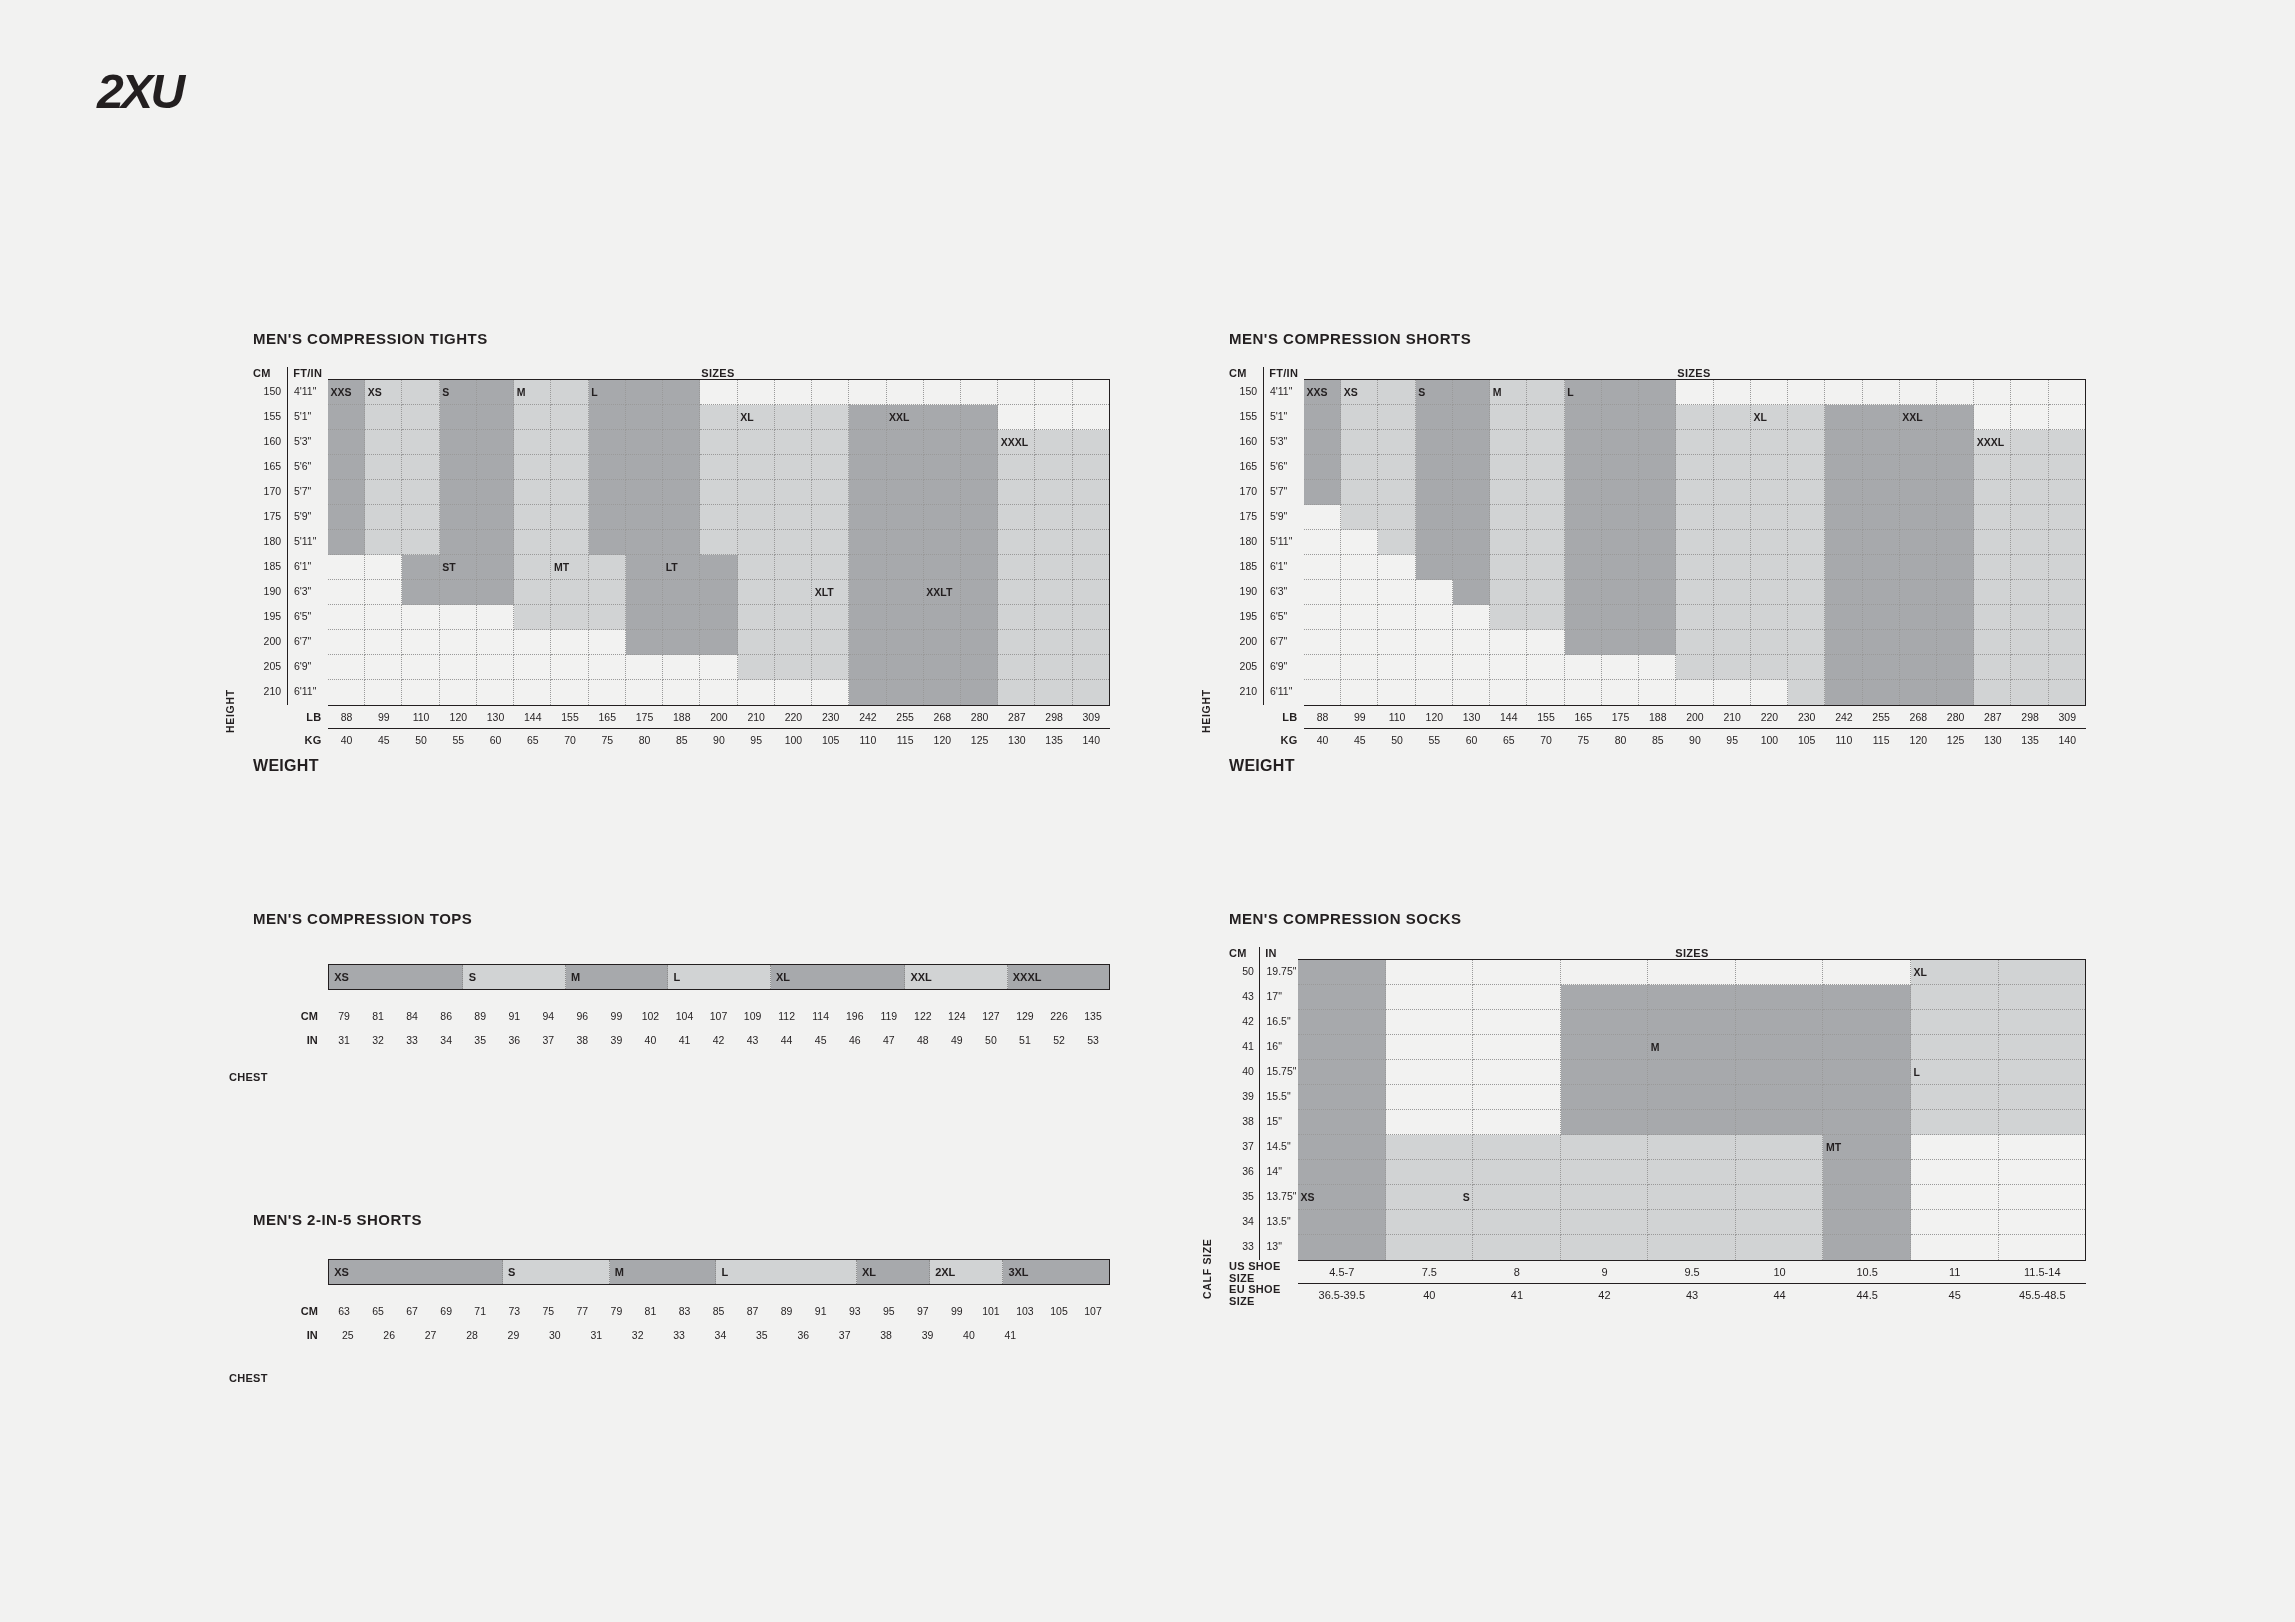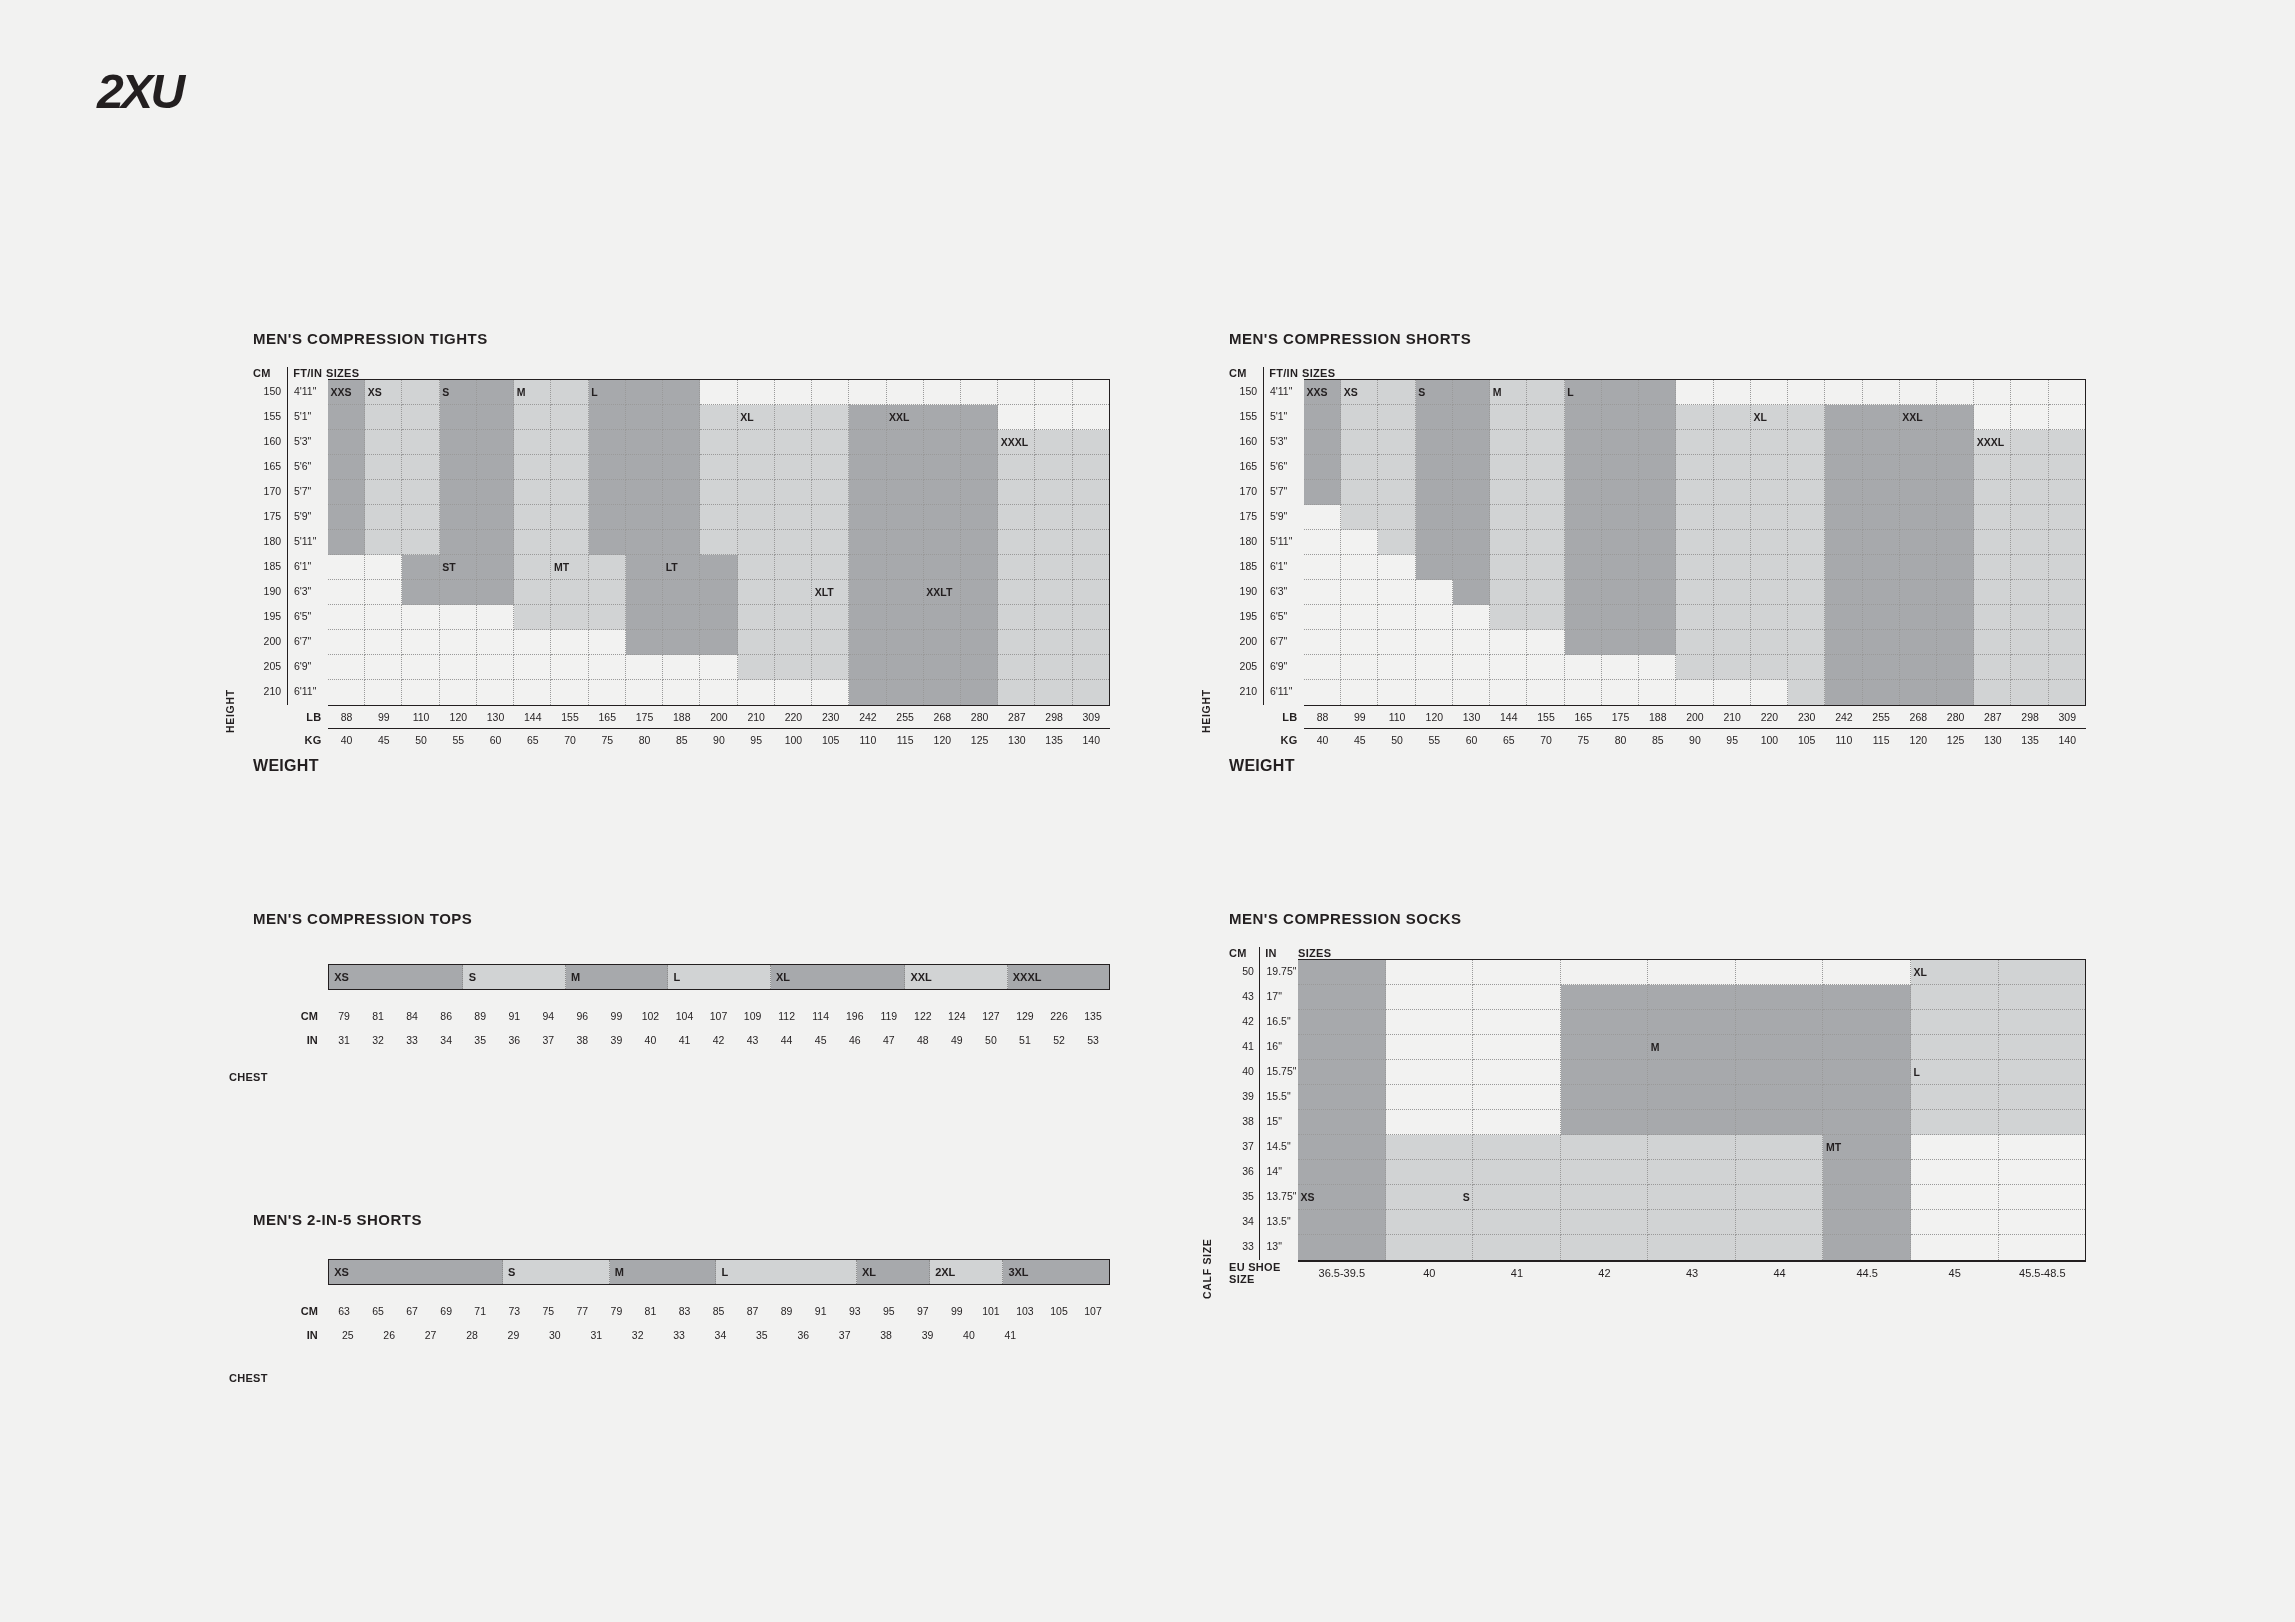--- a/index.html
+++ b/index.html
@@ -28,21 +28,21 @@
     margin-bottom:0;
   }
 
   
   .hdr-row {
     display:flex; align-items:flex-end;
     font-size:11px; font-weight:bold; letter-spacing:0.3px;
   }
   .hdr-cm   { width:34px; text-align:left; }
   .hdr-ftin { width:39px; text-align:left; padding-left:5.2px; border-left:1.3px solid #231f20;}
-  .hdr-sizes{ flex:1; text-align:left; }
+  .hdr-sizes{ flex:1; text-align:center; }
 
   .gridwrap { display:flex; }
   .axis-left { width:34px; }
   .axis-ftin { width:41px; border-left:1.3px solid #231f20; }
   .axis-cell {
     height:25px; display:flex; align-items:center;
     font-size:10.5px;
   }
   .axis-left .axis-cell { justify-content:flex-end; padding-right:5.9px; }
   .axis-ftin .axis-cell { justify-content:flex-start; padding-left:5.9px; }
@@ -1349,20 +1349,34 @@
           <div class="mcell g2"></div>
           <div class="mcell g2"></div>
         <div class="mcell g1"></div>
         <div class="mcell"></div>
           <div class="mcell"></div>
       </div>
     </div>
   </div>
 
   <div class="wline" style="margin-left:69px;"></div>
+  <div class="shoe-row">
+    <div class="shoe-lab">US SHOE SIZE</div>
+    <div class="shoe-vals">
+      <span>4.5-7</span>
+      <span>7.5</span>
+      <span>8</span>
+      <span>9</span>
+      <span>9.5</span>
+      <span>10</span>
+      <span>10.5</span>
+      <span>11</span>
+      <span>11.5-14</span>
+    </div>
+  </div>
   <div class="wline" style="margin-left:69px;"></div>
   <div class="shoe-row">
     <div class="shoe-lab">EU SHOE SIZE</div>
     <div class="shoe-vals">
       <span>36.5-39.5</span>
       <span>40</span>
       <span>41</span>
       <span>42</span>
       <span>43</span>
       <span>44</span>

